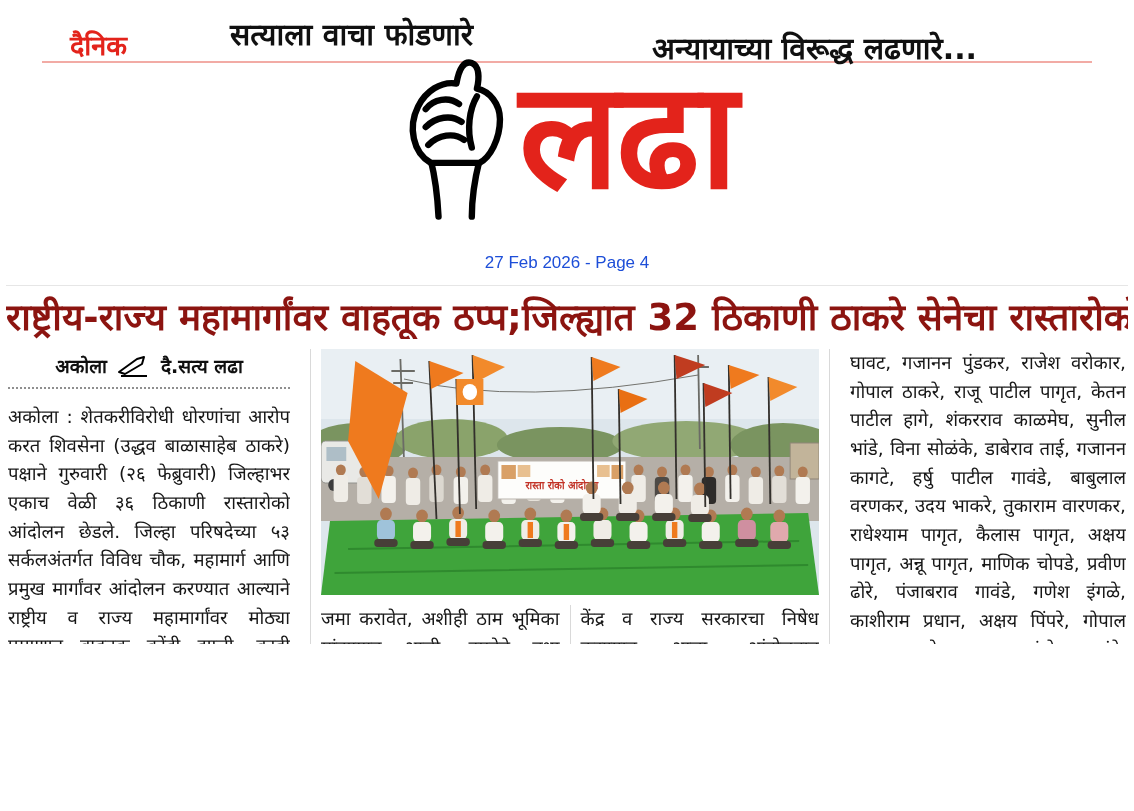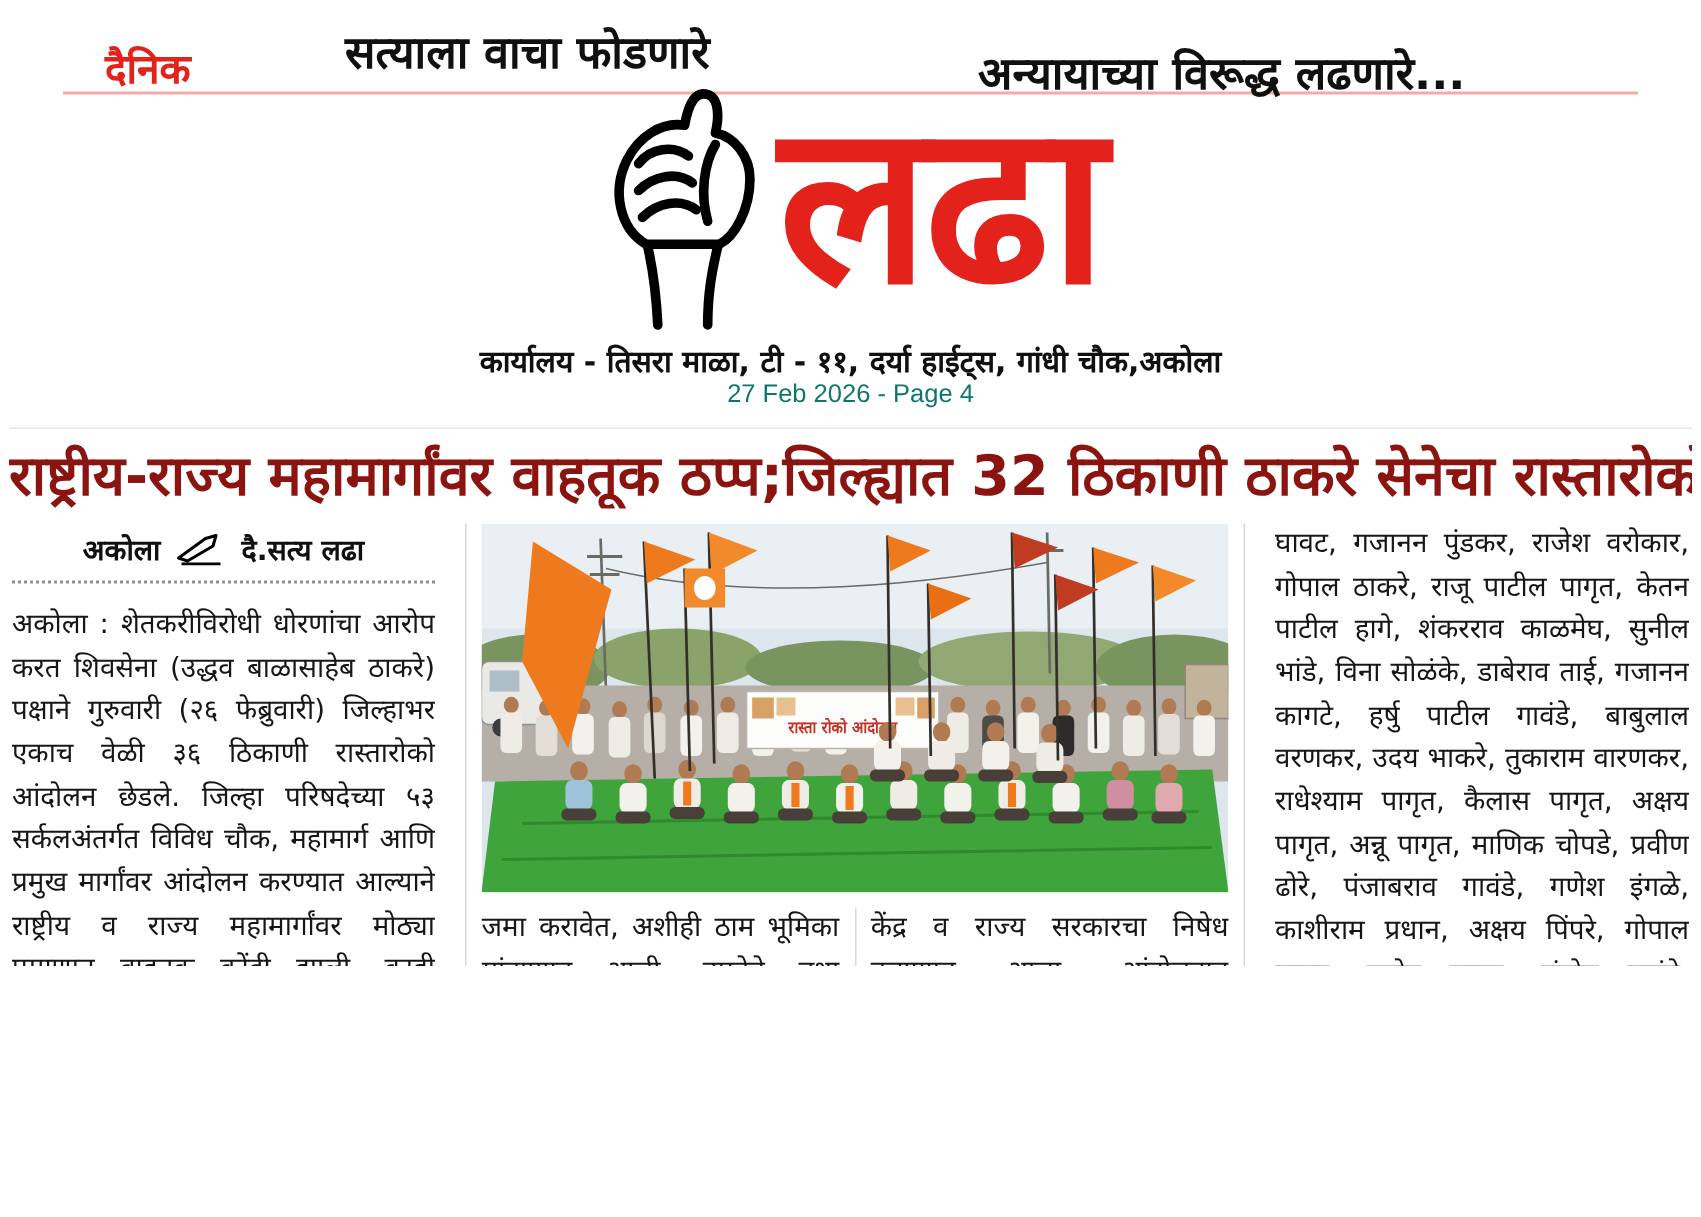--- a/index.html
+++ b/index.html
@@ -13,21 +13,21 @@
   .daily { position:absolute; left:70px; top:26px; font-size:27px; font-weight:bold; color:#e3231b; }
   .tag-left  { position:absolute; left:202px; top:13px; font-size:30px; font-weight:bold; color:#101010;margin-left:28px; }
   .tag-right { position:absolute; left:652px; top:27px; font-size:30px; font-weight:bold; color:#101010; }
   .title-row { position:absolute; top:50px; left:0; width:100%; height:172px;
                display:flex; align-items:center; justify-content:center; }
   .np-title { font-size:148px; line-height:1; font-weight:bold; color:#e3231b; letter-spacing:-3px; white-space:nowrap; }
   .fist-wrap { width:128px; height:172px; flex:none; margin:0 -4px; position:relative; z-index:2; }
   .office { position:absolute; top:227px; left:0; width:100%; text-align:center;
             font-size:20px; font-weight:bold; color:#101010; }
   .dateline { position:absolute; top:253px; left:0; width:100%; text-align:center;
-              font-size:17px; color:#0f766e; font-family:"Liberation Sans","DejaVu Sans",sans-serif; }
+              font-size:17px; color:#1d4ed8; font-family:"Liberation Sans","DejaVu Sans",sans-serif; }
 
   
   .headline { position:absolute; top:285px; left:6px; right:6px; height:54px;
               font-size:37px; font-weight:bold; color:#8c1410; text-align:center;
               white-space:nowrap; overflow:hidden; border-top:1px solid #e6e6e6; padding-top:4px; }
 
   
   .body-grid { position:absolute; top:349px; left:8px; right:8px; bottom:4px;
                display:flex; gap:12px; }
   .colA { width:282px; flex:none; overflow:hidden; }
@@ -66,21 +66,20 @@
           <path d="M24 44 C30 36 42 34 50 40" fill="none"></path>
           <path d="M24 58 C32 50 44 48 52 54" fill="none"></path>
           <path d="M26 72 C34 64 46 62 54 68" fill="none"></path>
           <path d="M64 34 C58 44 56 60 60 74" fill="none"></path>
         </g>
       </svg>
     </span>
     <span class="np-title">लढा</span>
   </div>
 
-  <div class="office">कार्यालय - तिसरा माळा, टी - ११, दर्या हाईट्स, गांधी चौक,अकोला</div>
   <div class="dateline">27 Feb 2026 - Page 4</div>
 
   <div class="headline">राष्ट्रीय-राज्य महामार्गांवर वाहतूक ठप्प;जिल्ह्यात 32 ठिकाणी ठाकरे सेनेचा रास्तारोको</div>
 
   <div class="body-grid">
 
     <div class="colA">
       <div class="byline">
         <span>अकोला</span>
         <svg class="pen" viewBox="0 0 34 22">

